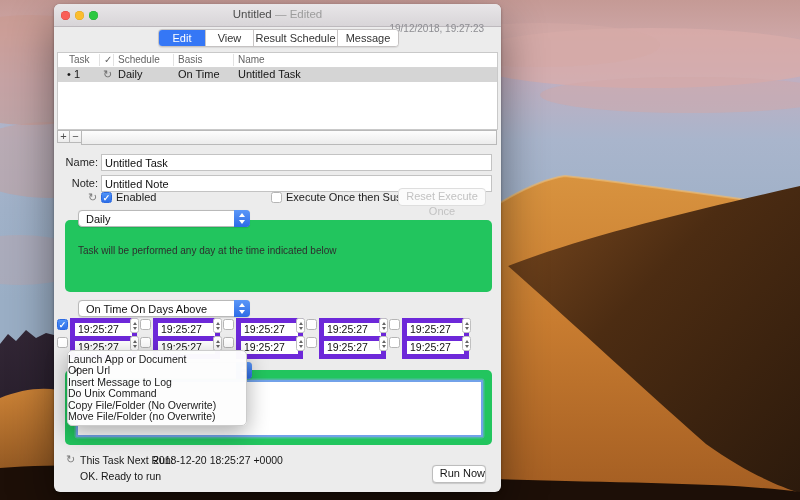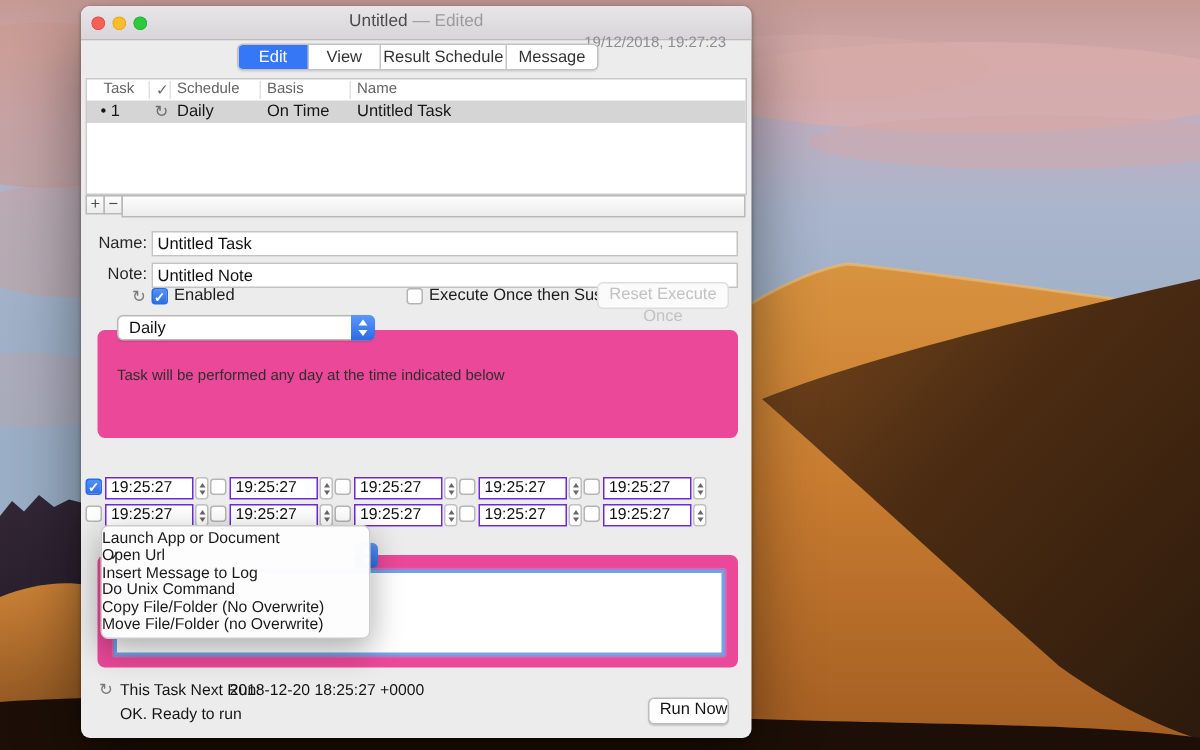--- a/index.html
+++ b/index.html
@@ -41,25 +41,25 @@
   .checkbox.checked{background:linear-gradient(#4f93f7,#2e6fe8);border-color:#2b6ae2;color:#fff;font-size:9px;line-height:10px;text-align:center;font-weight:bold;}
   .clabel{position:absolute;font-size:11px;color:#1c1c1c;}
   .refresh{position:absolute;color:#7a7a7a;font-size:11px;}
   .btn-disabled{position:absolute;left:344px;top:184px;width:86px;height:16px;background:#fbfbfb;border:1px solid #dedede;border-radius:4px;color:#c2c2c2;font-size:11px;text-align:center;line-height:15px;}
   
   .popup{position:absolute;height:17px;background:#fff;border:1px solid #b9b9b9;border-radius:4px;font-size:11px;color:#101010;box-shadow:0 .5px 1px rgba(0,0,0,.1);box-sizing:border-box;}
   .popup .lbl{position:absolute;left:7px;top:1.5px;}
   .popup .cap{position:absolute;right:-1px;top:-1px;bottom:-1px;width:16px;background:linear-gradient(#5a97f8,#2d6be6);border-radius:0 4px 4px 0;}
   .cap::before{content:"";position:absolute;left:4.5px;top:3px;border-left:3.5px solid transparent;border-right:3.5px solid transparent;border-bottom:4px solid #fff;}
   .cap::after{content:"";position:absolute;left:4.5px;bottom:3px;border-left:3.5px solid transparent;border-right:3.5px solid transparent;border-top:4px solid #fff;}
-  .panel{position:absolute;left:11px;width:427px;background:#ec4899;border-radius:5px;}
+  .panel{position:absolute;left:11px;width:427px;background:#22c55e;border-radius:5px;}
   .panel-desc{position:absolute;left:13px;top:25px;font-size:10px;color:#2e2e2e;}
   
   .tcell{position:absolute;width:82px;height:15px;}
-  .tfield{position:absolute;left:13px;top:0;width:54px;height:13px;line-height:13px;background:#fff;border:1px solid #6d28d9;font-size:10.5px;color:#101010;padding-left:3px;}
+  .tfield{position:absolute;left:13px;top:0;width:54px;height:13px;line-height:13px;background:#fff;border:5px solid #6d28d9;font-size:10.5px;color:#101010;padding-left:3px;}
   .stepper{position:absolute;left:73px;top:0;width:9px;height:15px;background:#fff;border:1px solid #c0c0c0;border-radius:2.5px;box-sizing:border-box;}
   .stepper::before{content:"";position:absolute;left:1.5px;top:2.5px;border-left:2.5px solid transparent;border-right:2.5px solid transparent;border-bottom:3px solid #666;}
   .stepper::after{content:"";position:absolute;left:1.5px;bottom:2.5px;border-left:2.5px solid transparent;border-right:2.5px solid transparent;border-top:3px solid #666;}
   
   .bigfield{position:absolute;left:22px;top:376px;width:403px;height:53px;background:#fff;border:2px solid #72a2e9;border-radius:1px;box-shadow:0 0 0 1.5px rgba(130,172,235,.45);}
   
   .menu{position:absolute;left:13px;top:346px;width:178px;background:rgba(253,253,253,.98);border:1px solid #cccccc;border-radius:5px;box-shadow:0 7px 22px rgba(0,0,0,.33);padding:3px 0;z-index:10;}
   .mi{position:relative;height:11.4px;line-height:11.4px;font-size:10.5px;color:#1a1a1a;white-space:nowrap;}
   .mi .mi-check{position:absolute;left:5px;top:0;font-size:9px;}
   
@@ -178,20 +178,24 @@
     <div class="btn-disabled">Reset Execute Once</div>
 
     <div class="panel" style="top:216px;height:72px">
       <div class="panel-desc">Task will be performed any day at the time indicated below</div>
     </div>
     <div class="popup" style="left:24px;top:206px;width:172px">
       <span class="lbl">Daily</span>
       <span class="cap"></span>
     </div>
 
+    <div class="popup" style="left:24px;top:296px;width:172px">
+      <span class="lbl">On Time On Days Above</span>
+      <span class="cap"></span>
+    </div>
 
     <div class="tcell" style="left:3px;top:314px">
       <div class="checkbox checked" style="left:0;top:1px"><span>✓</span></div>
       <div class="tfield">19:25:27</div>
       <div class="stepper"></div>
     </div>
     <div class="tcell" style="left:86px;top:314px">
       <div class="checkbox" style="left:0;top:1px"></div>
       <div class="tfield">19:25:27</div>
       <div class="stepper"></div>

